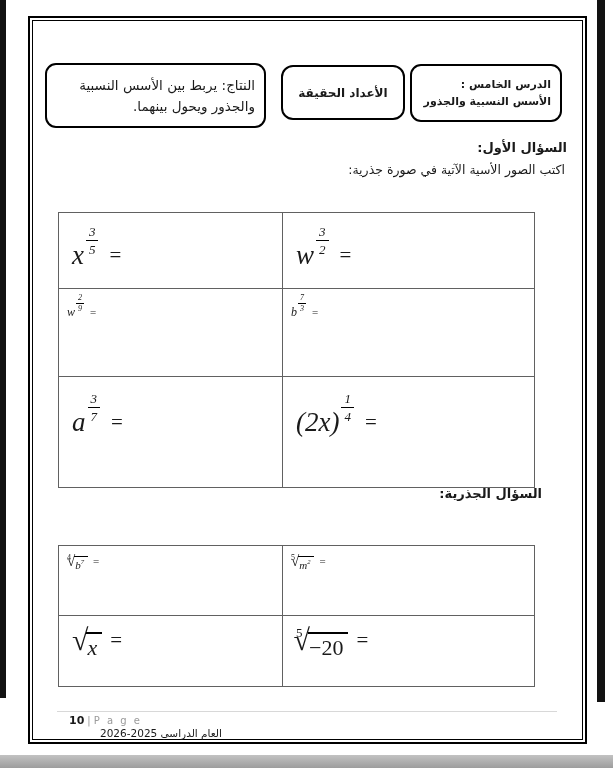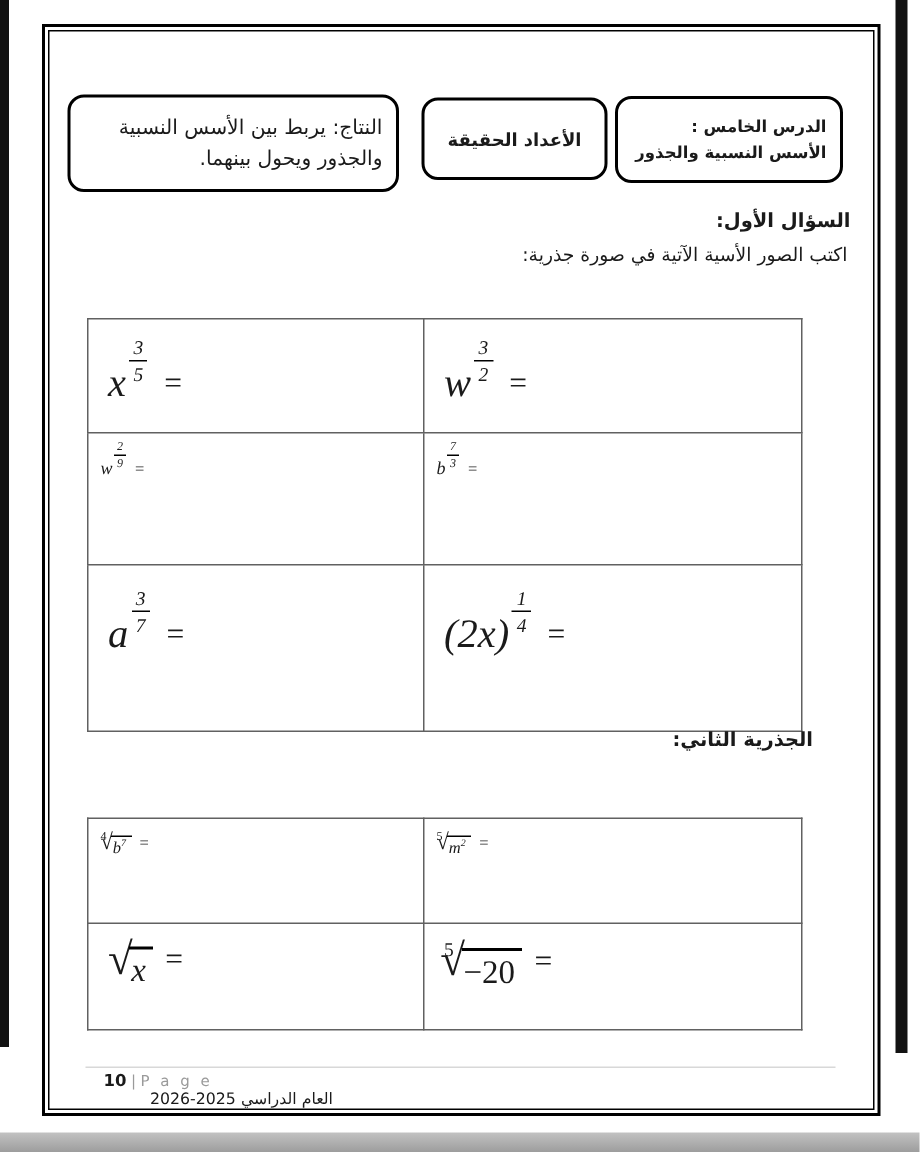--- a/index.html
+++ b/index.html
@@ -16,21 +16,21 @@
   .frame{position:absolute;left:28px;top:16px;right:26px;bottom:24px;
     border:2px solid #000;padding:2px;box-sizing:border-box;}
   .frame-inner{width:100%;height:100%;border:1px solid #000;box-sizing:border-box;
     position:relative;direction:rtl;}
   
   .hbox{position:absolute;border:2px solid #000;border-radius:11px;box-sizing:border-box;
     display:flex;flex-direction:column;justify-content:center;background:#fff;}
   .box-lesson{right:20px;top:43px;width:152px;height:58px;font-size:11px;font-weight:bold;
     text-align:right;padding:2px 9px;line-height:1.55;}
   .box-subject{right:177px;top:44px;width:124px;height:55px;font-size:12px;font-weight:bold;
-    text-align:center;padding:2px 6px;}
+    text-align:center;padding:2px 6px;border-radius:12px;}
   .box-outcome{left:12px;top:42px;width:221px;height:65px;font-size:13.5px;
     text-align:right;padding:2px 9px;line-height:1.5;}
   
   .sec-title{position:absolute;font-weight:bold;font-size:13px;}
   .sec-instr{position:absolute;font-size:12.5px;}
   .q1-title{top:119px;right:15px;}
   .q1-instr{top:141px;right:17px;text-align:right;}
   .q2-title{top:465px;right:40px;}
   .q2-instr{top:493px;right:20px;}
   
@@ -134,21 +134,21 @@
         <td>
           <span class="mexp m-large"><span class="mb">(2x)</span><span class="mfrac"><span class="mn">1</span><span class="md">4</span></span><span class="meq">=</span></span>
         </td>
         <td>
           <span class="mexp m-large"><span class="mb">a</span><span class="mfrac"><span class="mn">3</span><span class="md">7</span></span><span class="meq">=</span></span>
         </td>
       </tr>
     </tbody>
       </table>
 
-    <div class="sec-title q2-title">الجذرية الثاني:</div>
+    <div class="sec-title q2-title">السؤال الجذرية:</div>
 
     <table class="wtab table2">
       <colgroup>
           <col class="c1">
           <col class="c2">
         </colgroup>
       <tbody>
           <tr class="t2r1">
         <td>
           <span class="mrad r-small"><span class="ridx">5</span><span class="rsign">√</span><span class="rcand"><span class="rb">m</span><sup class="rp">2</sup></span><span class="meq">=</span></span>

